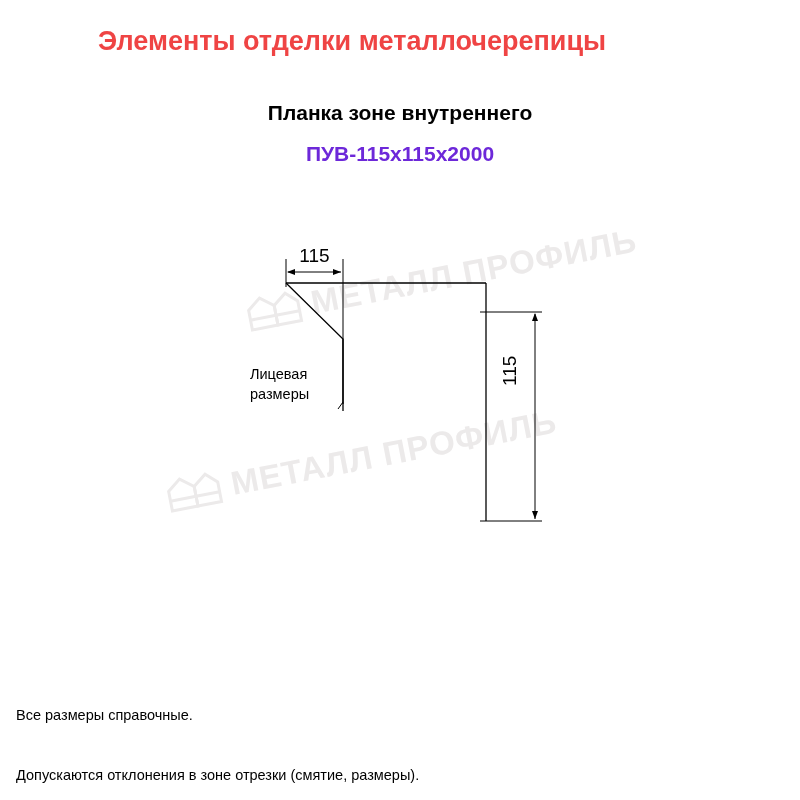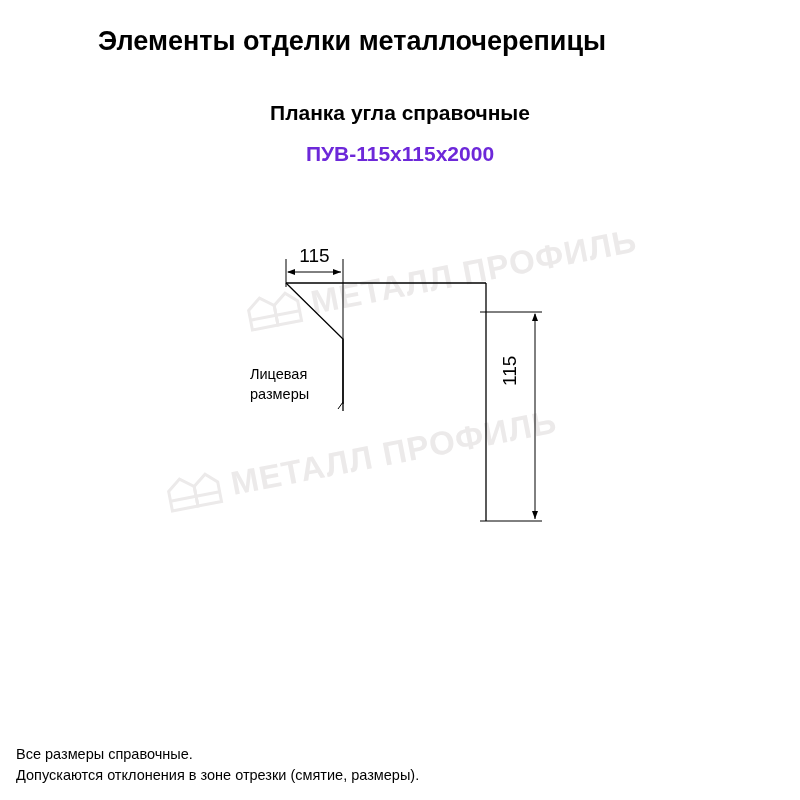--- a/index.html
+++ b/index.html
@@ -24,21 +24,21 @@
   
   .title-main {
     position: absolute;
     top: 26px;
     left: 0;
     width: 704px;
     text-align: center;
     font-size: 27px;
     font-weight: bold;
     letter-spacing: 0px;
-    color: #000000;
+    color: #ef4444;
     white-space: nowrap;
   }
   .title-sub1 {
     position: absolute;
     top: 101px;
     left: 0;
     width: 800px;
     text-align: center;
     font-size: 21px;
     font-weight: bold;
@@ -99,29 +99,29 @@
 
   
   .footer {
     position: absolute;
     left: 16px;
     bottom: 14px;
     font-size: 14.5px;
     line-height: 1.45;
     color: #000;
   }
-  .footer div { white-space: nowrap; }
+  .footer div { white-space: nowrap; margin-top: 39px; }
 </style>
 </head>
 <body>
 
 <div class="page">
 
   <div class="title-main">Элементы отделки металлочерепицы</div>
-  <div class="title-sub1">Планка угла справочные</div>
+  <div class="title-sub1">Планка зоне внутреннего</div>
   <div class="title-sub2">ПУВ-115х115х2000</div>
 
   <div class="watermark wm1">
     <span class="wm-logo">
       <svg width="56" height="38" viewBox="0 0 56 38" xmlns="http://www.w3.org/2000/svg">
         <g fill="none" stroke="#eceaea" stroke-width="3">
           <path d="M3 34 L3 14 L16 4 L29 14 L29 34 Z"></path>
           <path d="M29 34 L29 14 L42 4 L53 14 L53 34 Z"></path>
           <path d="M3 24 L29 24 M29 24 L53 24"></path>
         </g>

